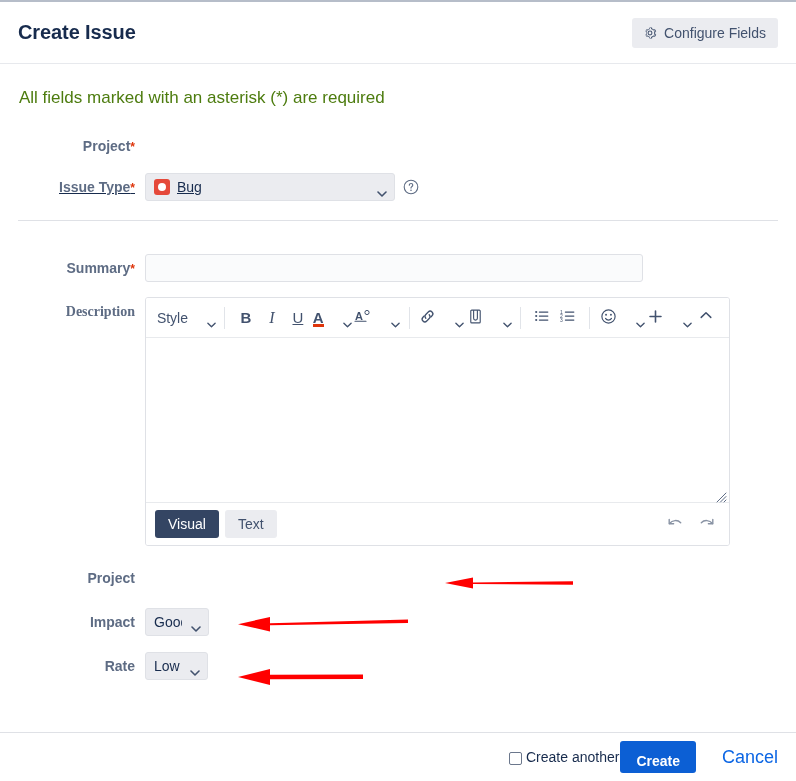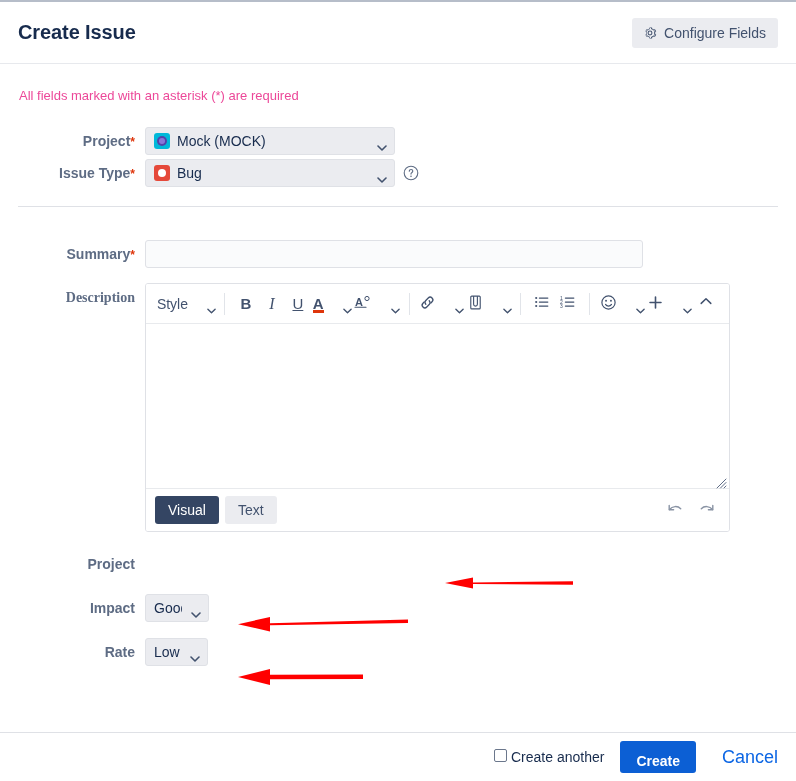--- a/index.html
+++ b/index.html
@@ -64,34 +64,34 @@
   }
 
   
   .dlg-body {
     flex: 1 1 auto;
     position: relative;
     padding: 0 18px;
     overflow: hidden;
   }
   .required-note {
-    font-size: 13px;
-    color: #ec4899;
+    font-size: 17px;
+    color: #4d7c0f;
     margin-top: 24px;
     margin-bottom: 1px;
     padding-left: 1px;
   }
 
   .form-row {
     display: flex;
     align-items: flex-start;
     margin-top: 16px;
   }
   .row-project  { margin-top: 24px; }
-  .row-issuetype{ margin-top: 3px; }
+  .row-issuetype{ margin-top: 12px; text-decoration: underline; }
   .row-summary  { margin-top: 33px; }
   .row-desc     { margin-top: 14px; }
   .row-priority { margin-top: 18px; }
   .row-impact   { margin-top: 16px; }
   .row-rate     { margin-top: 16px; }
 
   .field-label {
     width: 127px;
     flex: 0 0 127px;
     text-align: right;
@@ -279,26 +279,26 @@
     border-top: 1px solid #dfe1e6;
     display: flex;
     align-items: center;
     justify-content: flex-end;
     padding-right: 18px;
     gap: 0;
     background: #fff;
   }
   .chk-wrap {
     display: inline-flex;
-    align-items: flex-start;
+    align-items: flex-end;
     gap: 4px;
     font-size: 14px;
     color: #172b4d;
     cursor: pointer;
-    margin-right: 16px;
+    margin-right: 1px;
   }
   .chk-box {
     width: 13px; height: 13px;
     border: 1px solid #6b778c;
     background: #fff;
     border-radius: 2px;
     display: inline-block;
     flex: 0 0 13px;
   }
   .create-btn {
@@ -354,33 +354,20 @@
   </div>
 
   <div class="dlg-body">
 
     <div class="required-note">All fields marked with an asterisk (*) are required</div>
 
     <div class="form-row row-project">
       <div class="field-label">
         <span>Project</span><span class="req-star">*</span>
       </div>
-      <div class="field-ctl">
-        <div class="sel wide">
-          <span class="lead-icon">
-              <span class="icon-proj"></span>
-            </span>
-          <span class="sel-txt">Mock (MOCK)</span>
-          <span class="chev">
-            <svg viewBox="0 0 10 6" width="10" height="6">
-                <path d="M1 1l4 4 4-4" stroke="#42526e" stroke-width="1.6" fill="none" stroke-linecap="round" stroke-linejoin="round"></path>
-              </svg>
-          </span>
-        </div>
-      </div>
     </div>
 
     <div class="form-row row-issuetype">
       <div class="field-label">
         <span>Issue Type</span><span class="req-star">*</span>
       </div>
       <div class="field-ctl">
         <div class="sel wide">
           <span class="lead-icon">
               <span class="icon-bug"></span>

